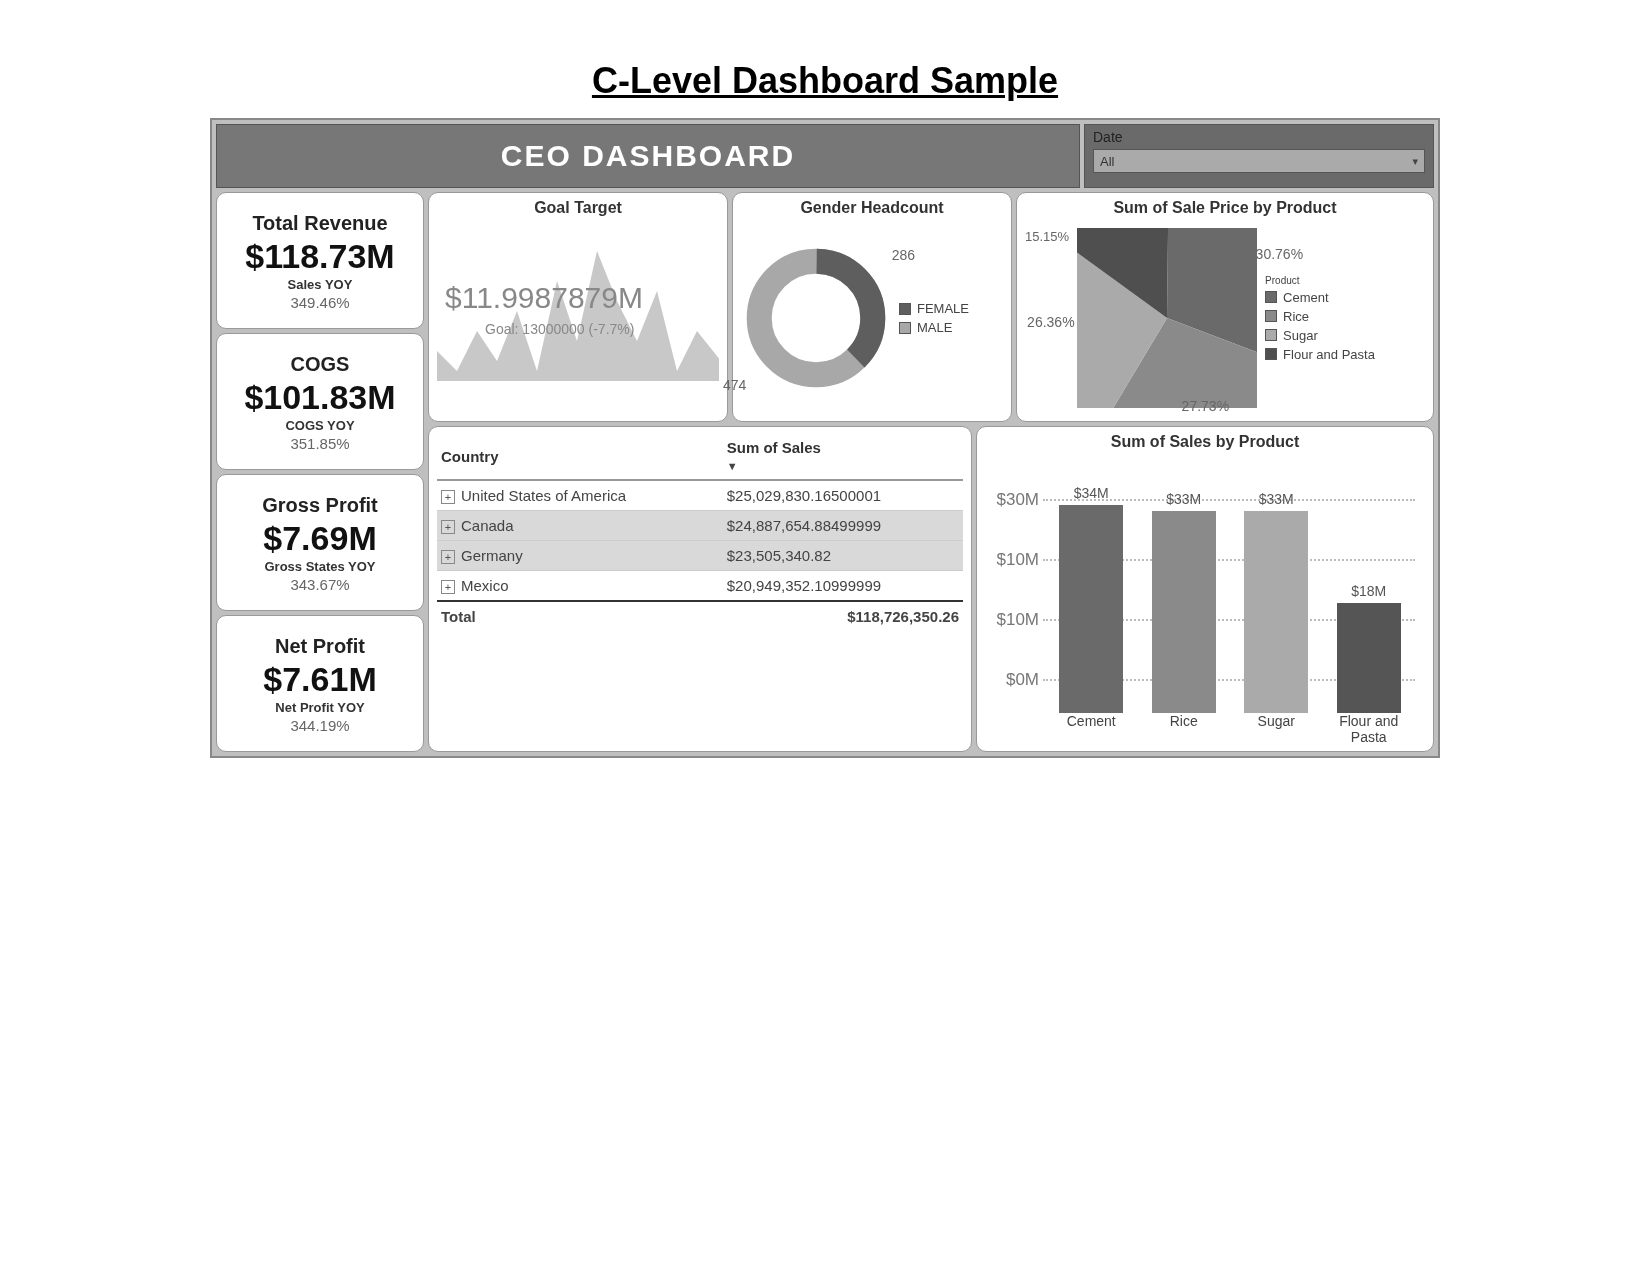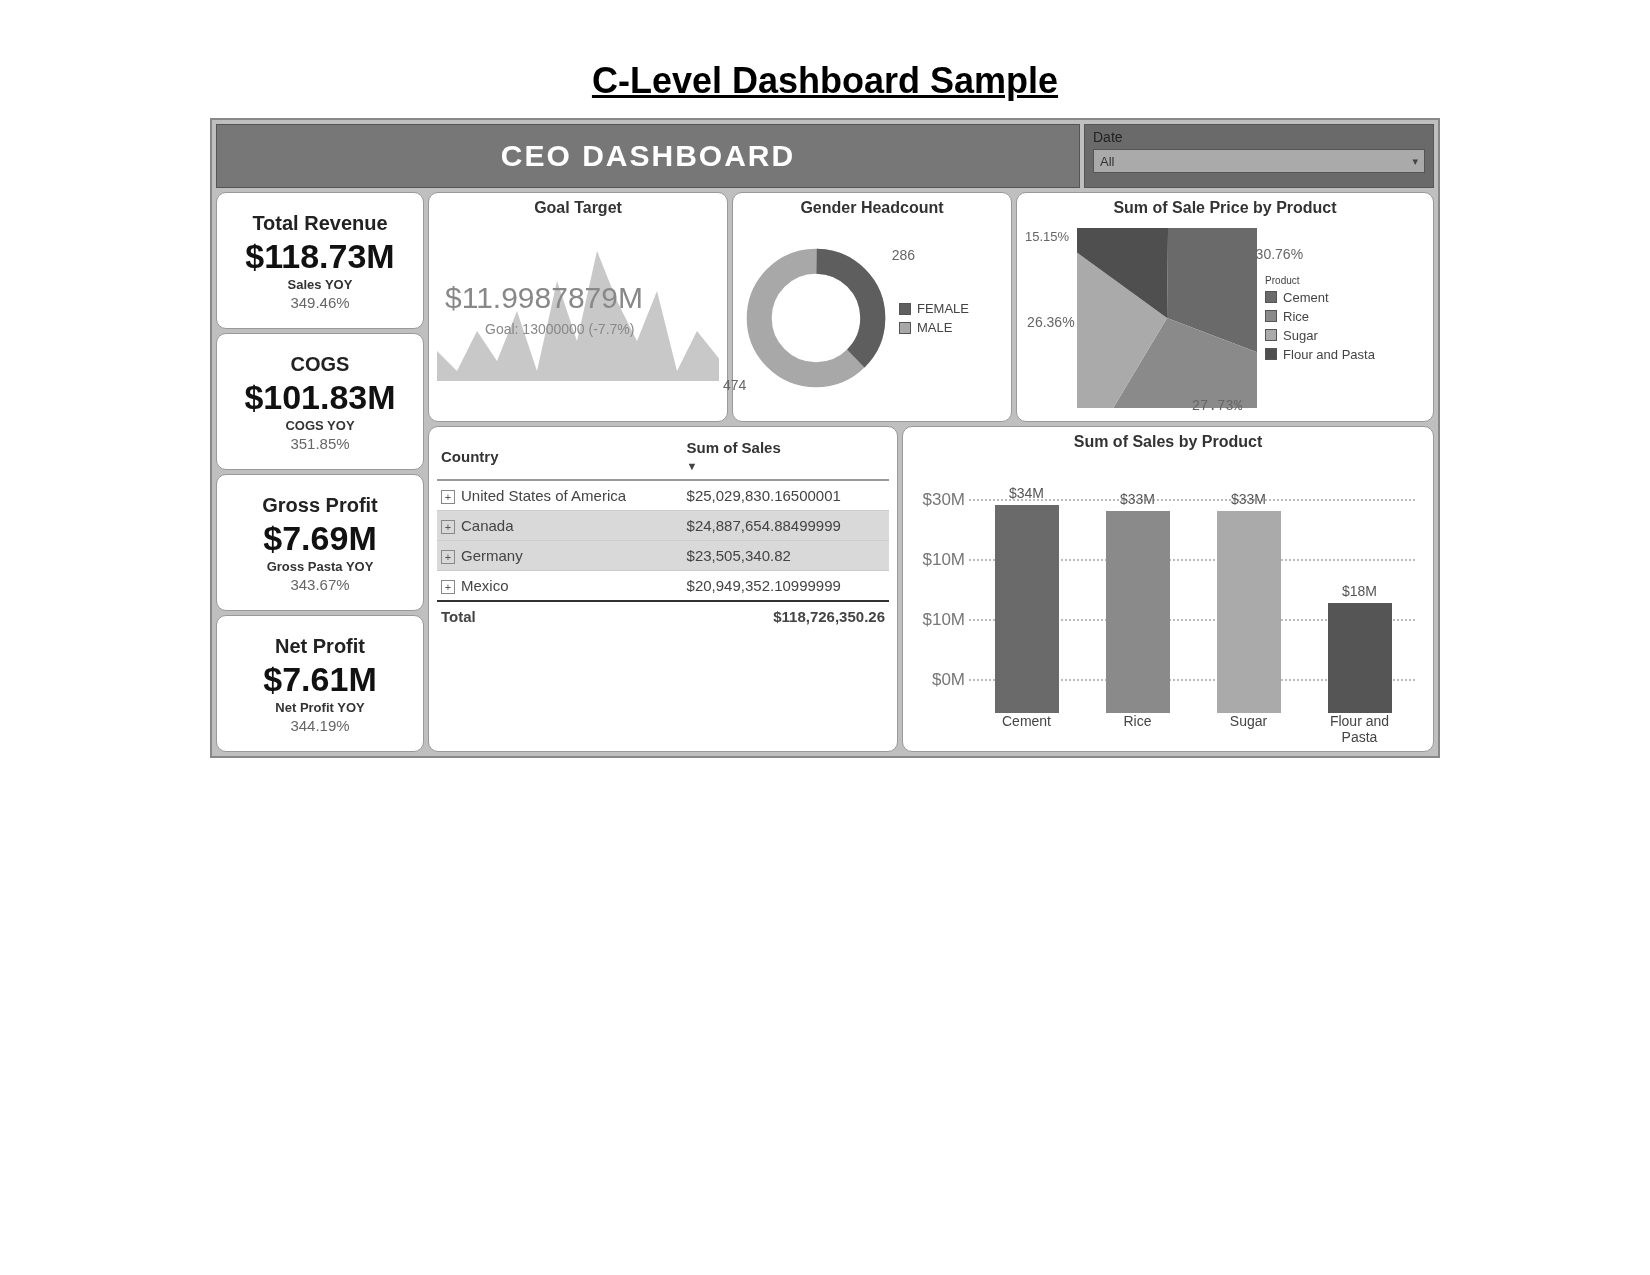--- a/index.html
+++ b/index.html
@@ -155,21 +155,21 @@
 
   .legend { font-size: 13px; color:#444; display:flex; flex-direction:column; gap:4px; }
   .legend-item { display:flex; align-items:center; gap:6px; }
   .swatch { width:12px; height:12px; background:#888; border:1px solid #555; }
 
   .bottom-row {
     display: flex;
     gap: 4px;
     flex: 1;
   }
-  .table-panel { width: 470px; }
+  .table-panel { width: 544px; }
   .tbl { width:100%; border-collapse:collapse; font-size:15px; }
   .tbl th { text-align:left; font-weight:600; padding:6px 4px; color:#333; border-bottom:2px solid #999; }
   .tbl td { padding:6px 4px; border-bottom:1px solid #ccc; color:#444; }
   .tbl tr.alt td { background:#d9d9d9;margin-top:28px; }
   .tbl tr.total td { font-weight:700; border-top:2px solid #701a75; border-bottom:none; }
   .expand { display:inline-block; width:14px; height:14px; border:1px solid #888; text-align:center; line-height:12px; font-size:11px; margin-right:6px; color:#555; }
 
   .bar-panel { flex:1; }
   .bar-chart { flex:1; position:relative; padding:4px 10px 0 60px; }
   .y-tick { position:absolute; left:0; font-size:17px; color:#777; width:54px; text-align:right; }
@@ -212,21 +212,21 @@
       </div>
       <div class="kpi">
         <div class="kpi-title">COGS</div>
         <div class="kpi-value">$101.83M</div>
         <div class="kpi-sub">COGS YOY</div>
         <div class="kpi-pct">351.85%</div>
       </div>
       <div class="kpi">
         <div class="kpi-title">Gross Profit</div>
         <div class="kpi-value">$7.69M</div>
-        <div class="kpi-sub">Gross Pasta YOY</div>
+        <div class="kpi-sub">Gross States YOY</div>
         <div class="kpi-pct">343.67%</div>
       </div>
       <div class="kpi">
         <div class="kpi-title">Net Profit</div>
         <div class="kpi-value">$7.61M</div>
         <div class="kpi-sub">Net Profit YOY</div>
         <div class="kpi-pct">344.19%</div>
       </div>
     </div>
 
@@ -274,21 +274,21 @@
           <div class="pie-wrap">
             <div style="font-size:13px;color:#666;align-self:flex-start;margin-top:8px">15.15%</div>
             <div class="pie">
               <svg viewBox="0 0 42 42" width="180" height="180">
                 <circle r="15.9" cx="21" cy="21" fill="none" stroke="#6a6a6a" stroke-width="31.8" stroke-dasharray="30.76 69.24" stroke-dashoffset="25"></circle>
                 <circle r="15.9" cx="21" cy="21" fill="none" stroke="#8a8a8a" stroke-width="31.8" stroke-dasharray="27.73 72.27" stroke-dashoffset="-5.76"></circle>
                 <circle r="15.9" cx="21" cy="21" fill="none" stroke="#aaaaaa" stroke-width="31.8" stroke-dasharray="26.36 73.64" stroke-dashoffset="-33.49"></circle>
                 <circle r="15.9" cx="21" cy="21" fill="none" stroke="#4f4f4f" stroke-width="31.8" stroke-dasharray="15.15 84.85" stroke-dashoffset="-59.85"></circle>
               </svg>
               <div class="donut-label" style="top:18px; right:-46px;">30.76%</div>
-              <div class="donut-label" style="bottom:-6px; right:15px;font-family:Liberation Mono, monospace;">27.73%</div>
+              <div class="donut-label" style="bottom:-6px; right:28px;">27.73%</div>
               <div class="donut-label" style="top:86px; left:-50px;">26.36%</div>
             </div>
             <div class="legend">
               <div style="font-size:10px;color:#0c4a6e">Product</div>
               <div class="legend-item">
                   <span class="swatch" style="background:#6a6a6a"></span>
                   <span>Cement</span>
                 </div>
               <div class="legend-item">
                   <span class="swatch" style="background:#8a8a8a"></span>

